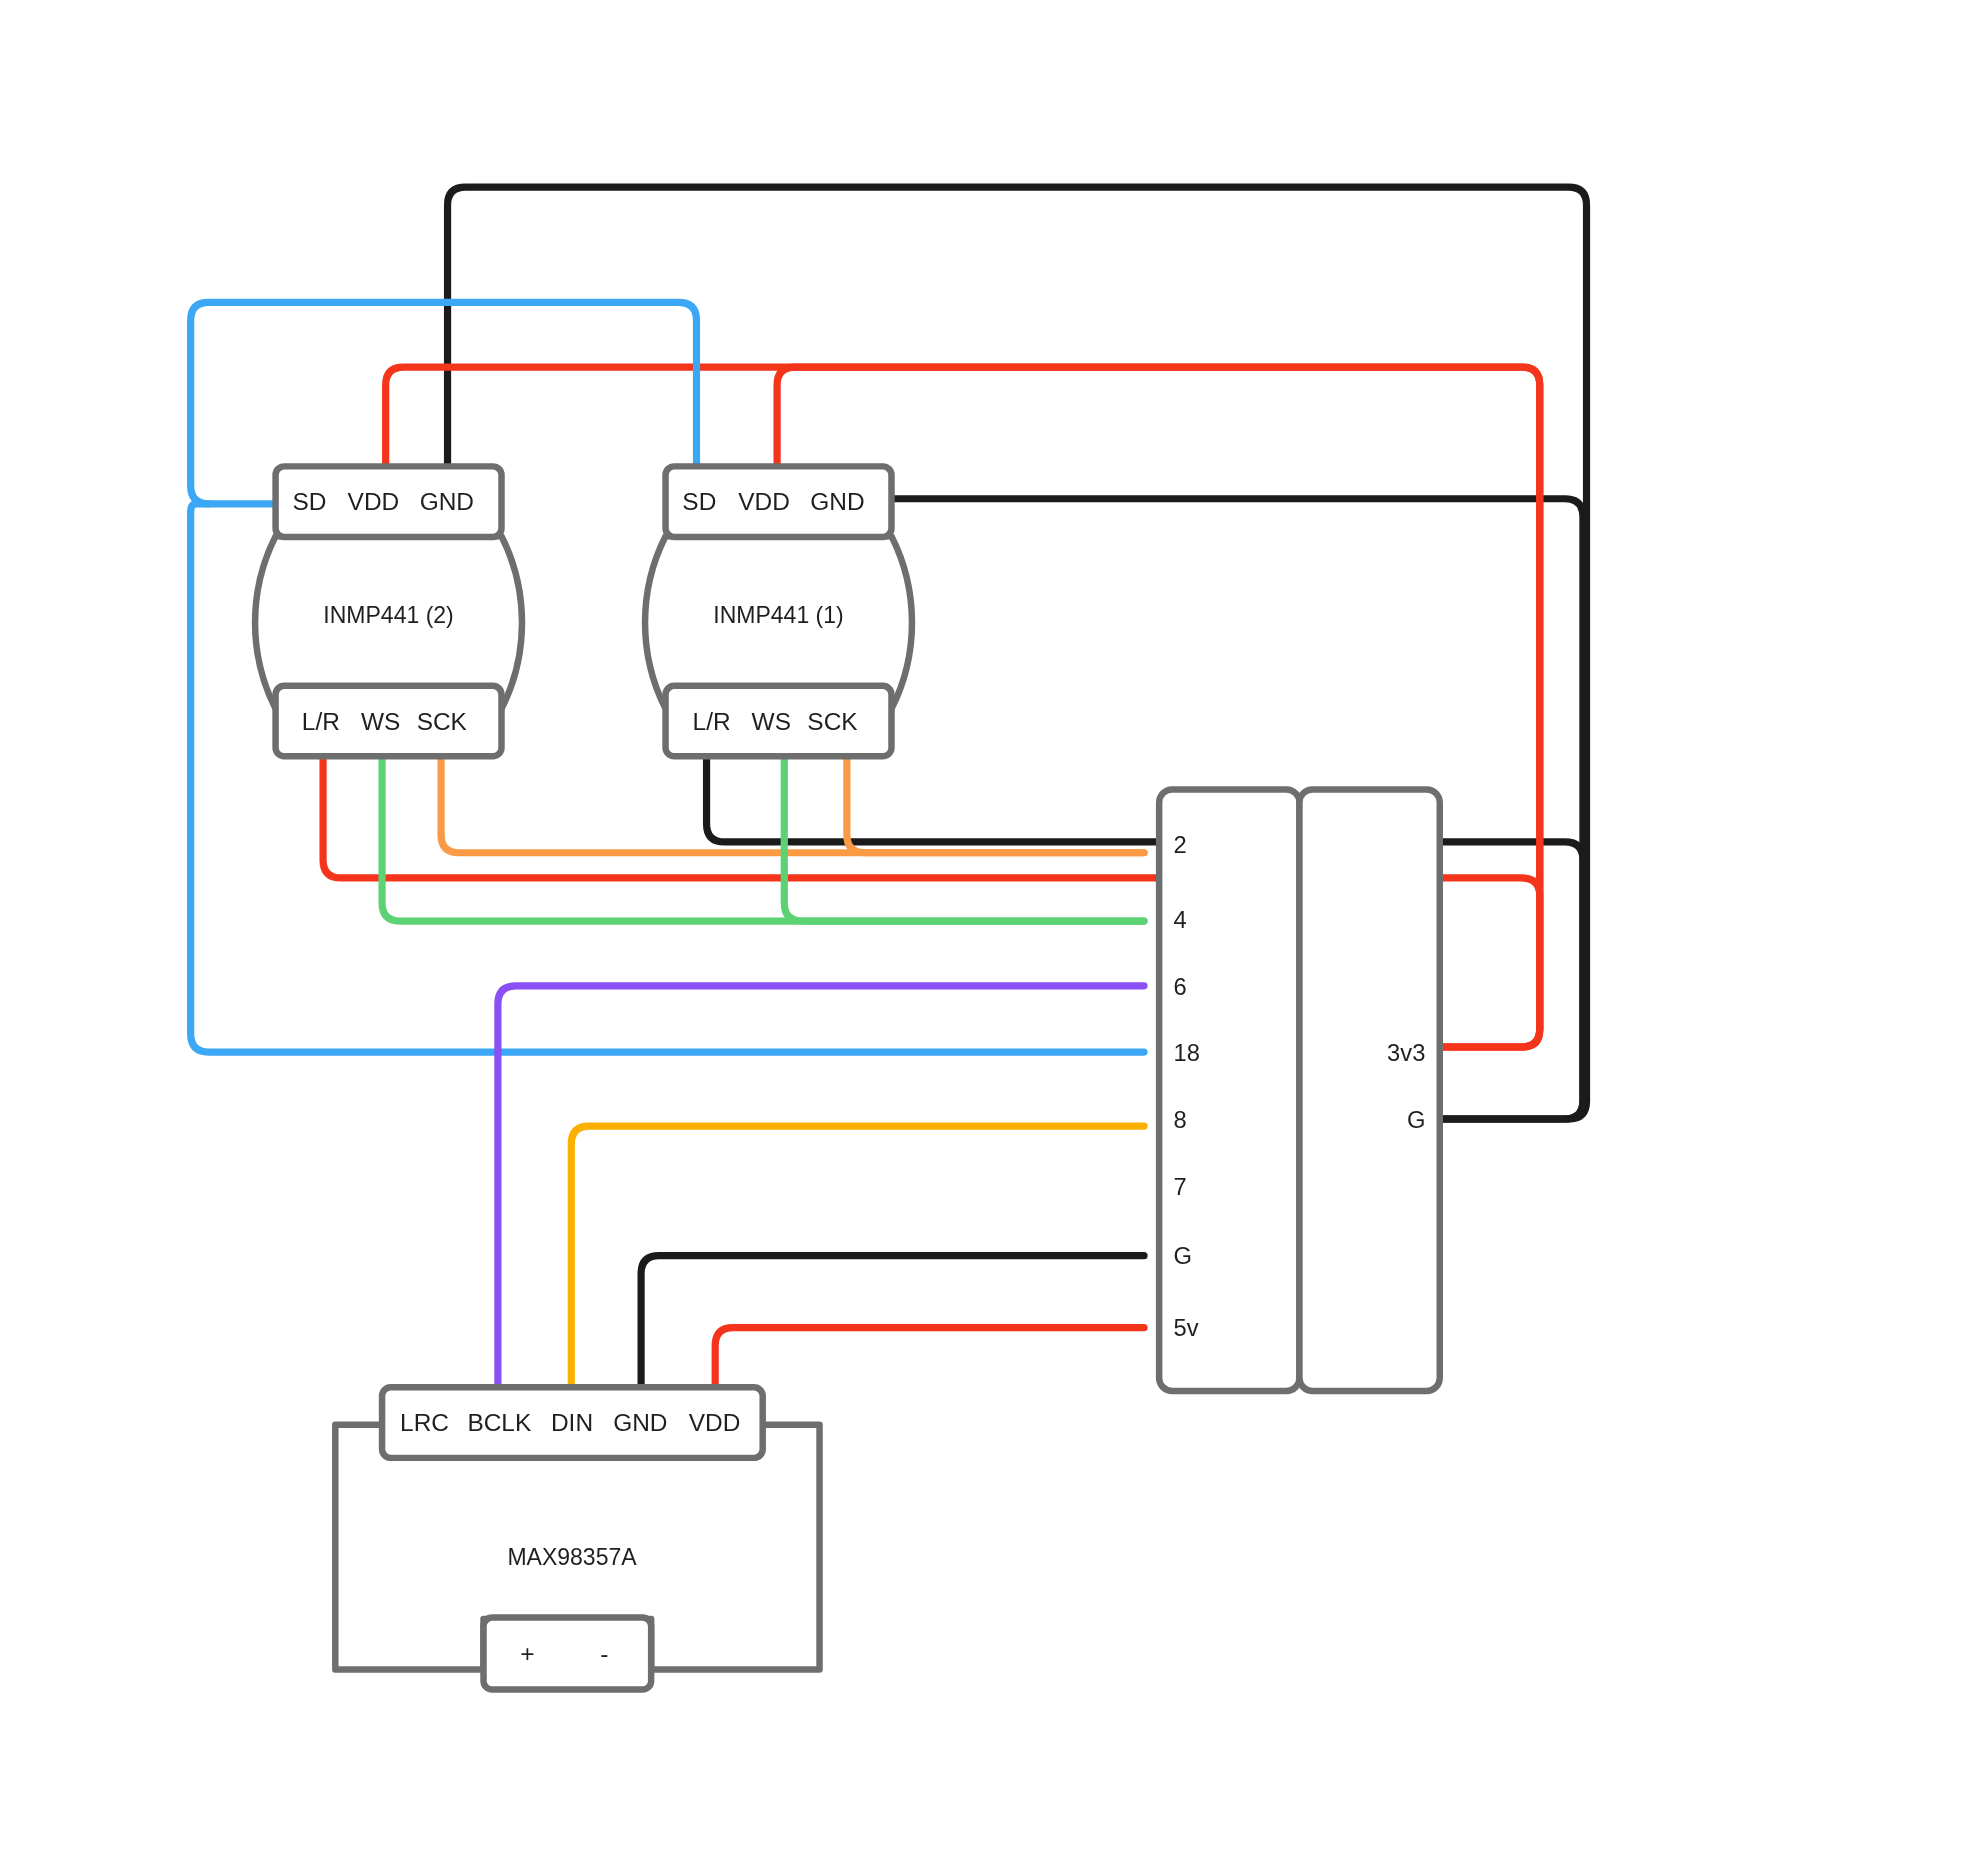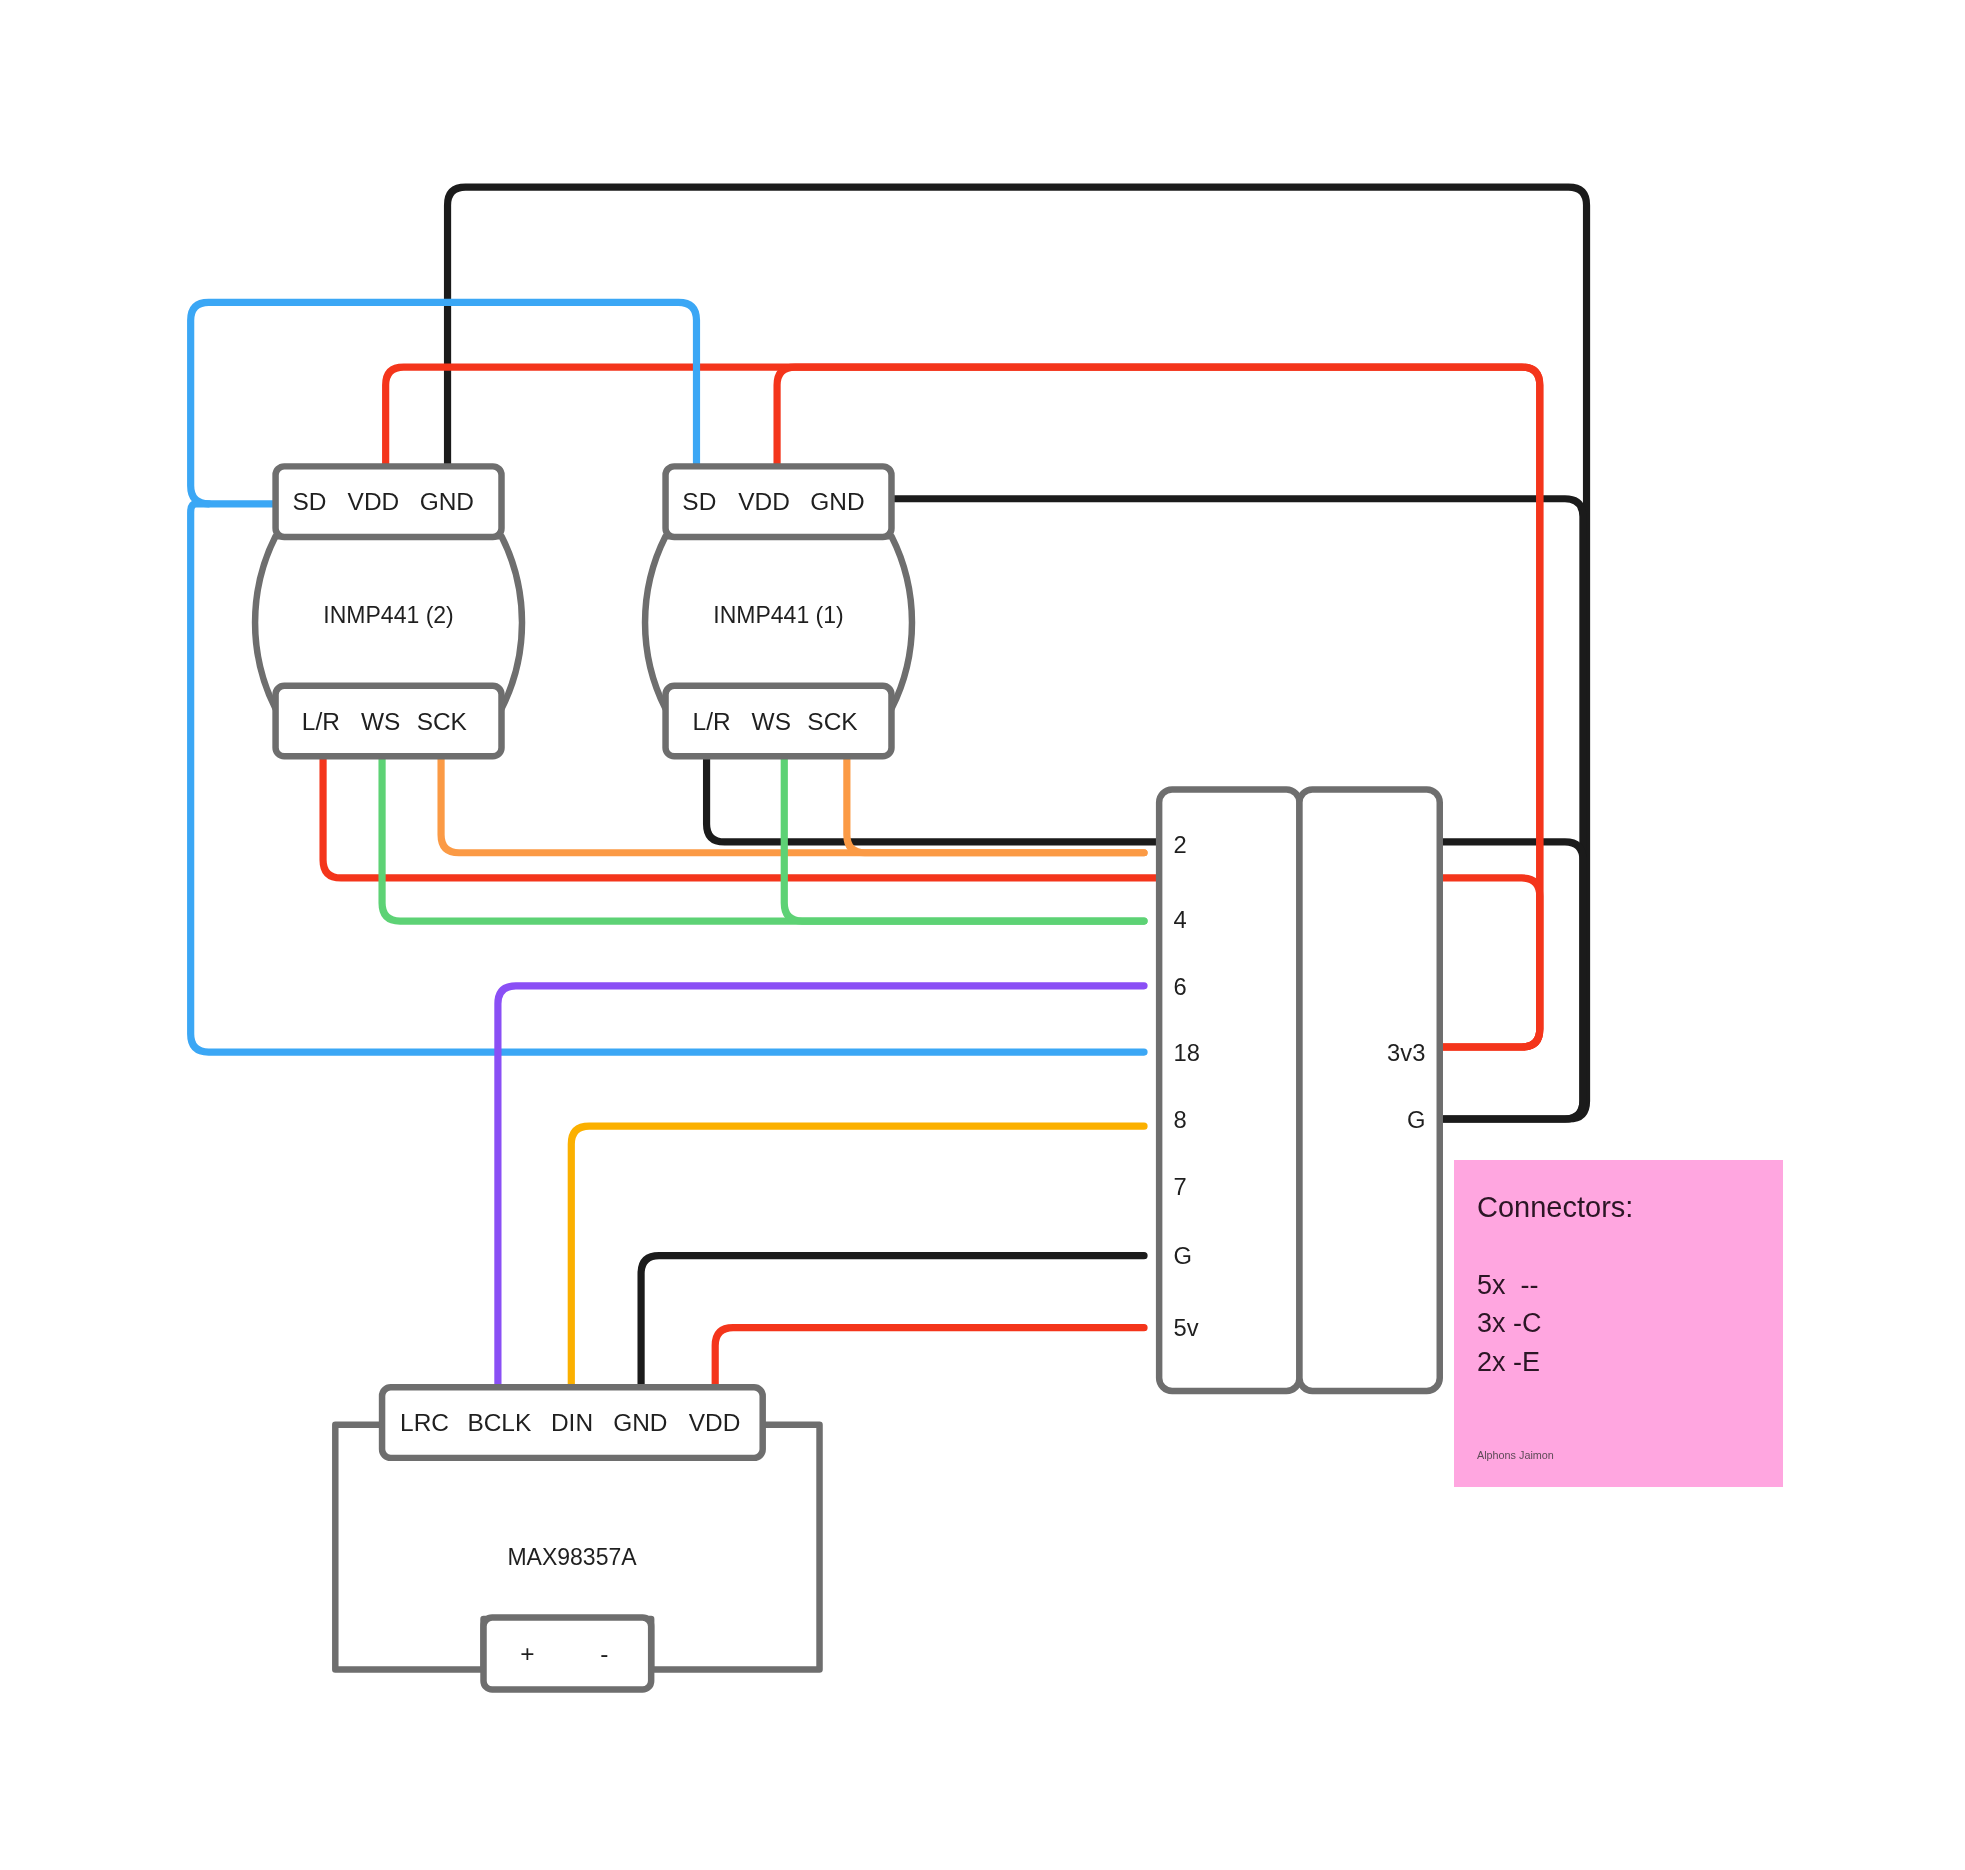--- a/index.html
+++ b/index.html
@@ -119,22 +119,15 @@
       <text class="hdr-label" x="1631" y="1660">7</text>
       <text class="hdr-label" x="1631" y="1757">G</text>
       <text class="hdr-label" x="1631" y="1857">5v</text>
 
       <text class="hdr-label" x="1981" y="1475" text-anchor="end">3v3</text>
       <text class="hdr-label" x="1981" y="1568" text-anchor="end">G</text>
     </g>
 
   </svg>
 
-  <div class="note">
-    <div class="note-title">Connectors:</div>
-    <div class="note-line">5x  --</div>
-    <div class="note-line">3x -C</div>
-    <div class="note-line">2x -E</div>
-    <div class="note-credit">Alphons Jaimon</div>
-  </div>
 
 </div>
 
 
 </body></html>

